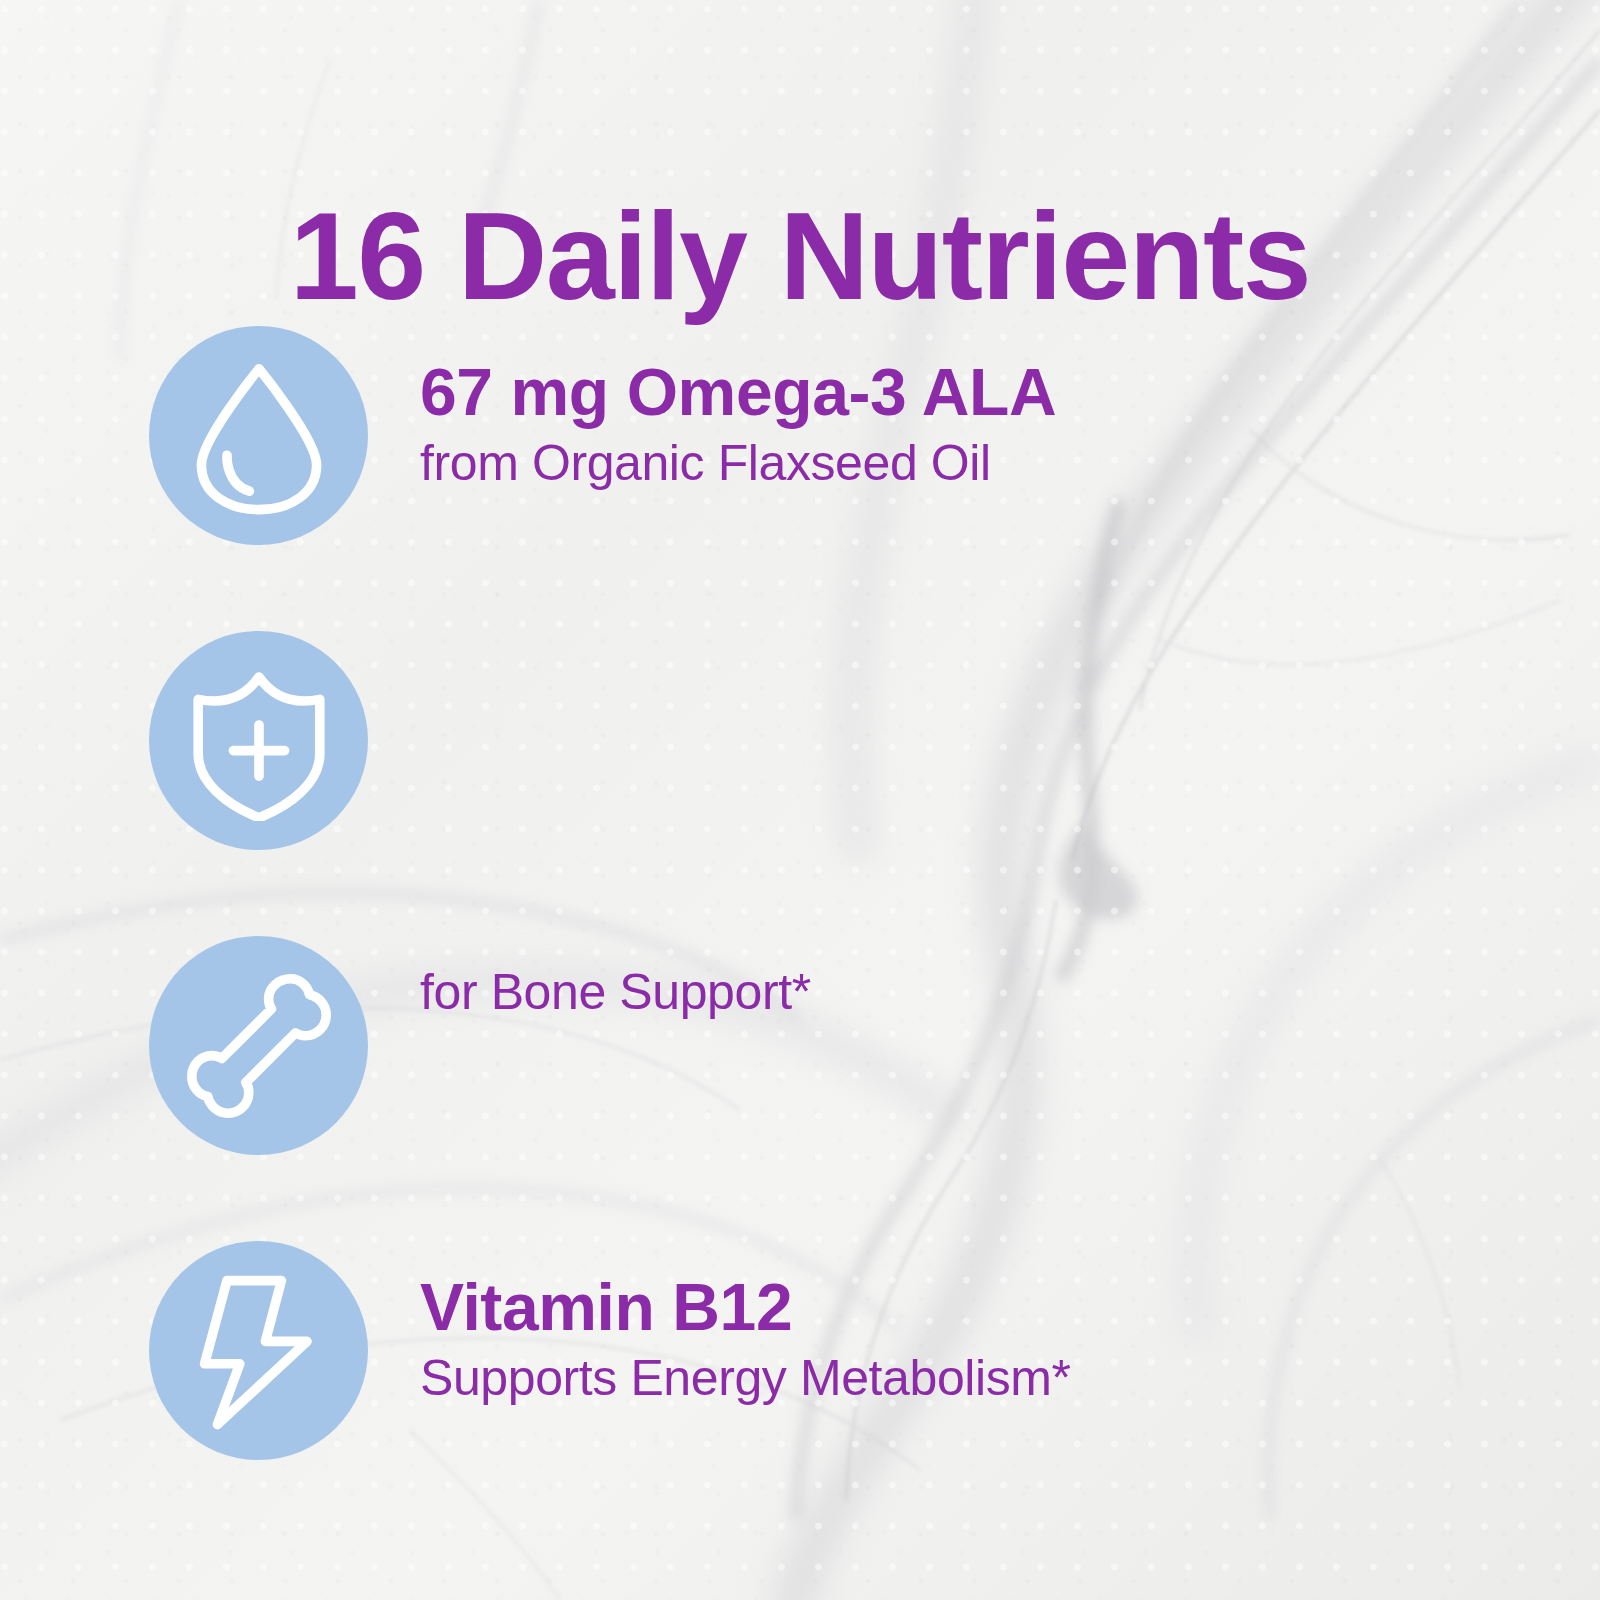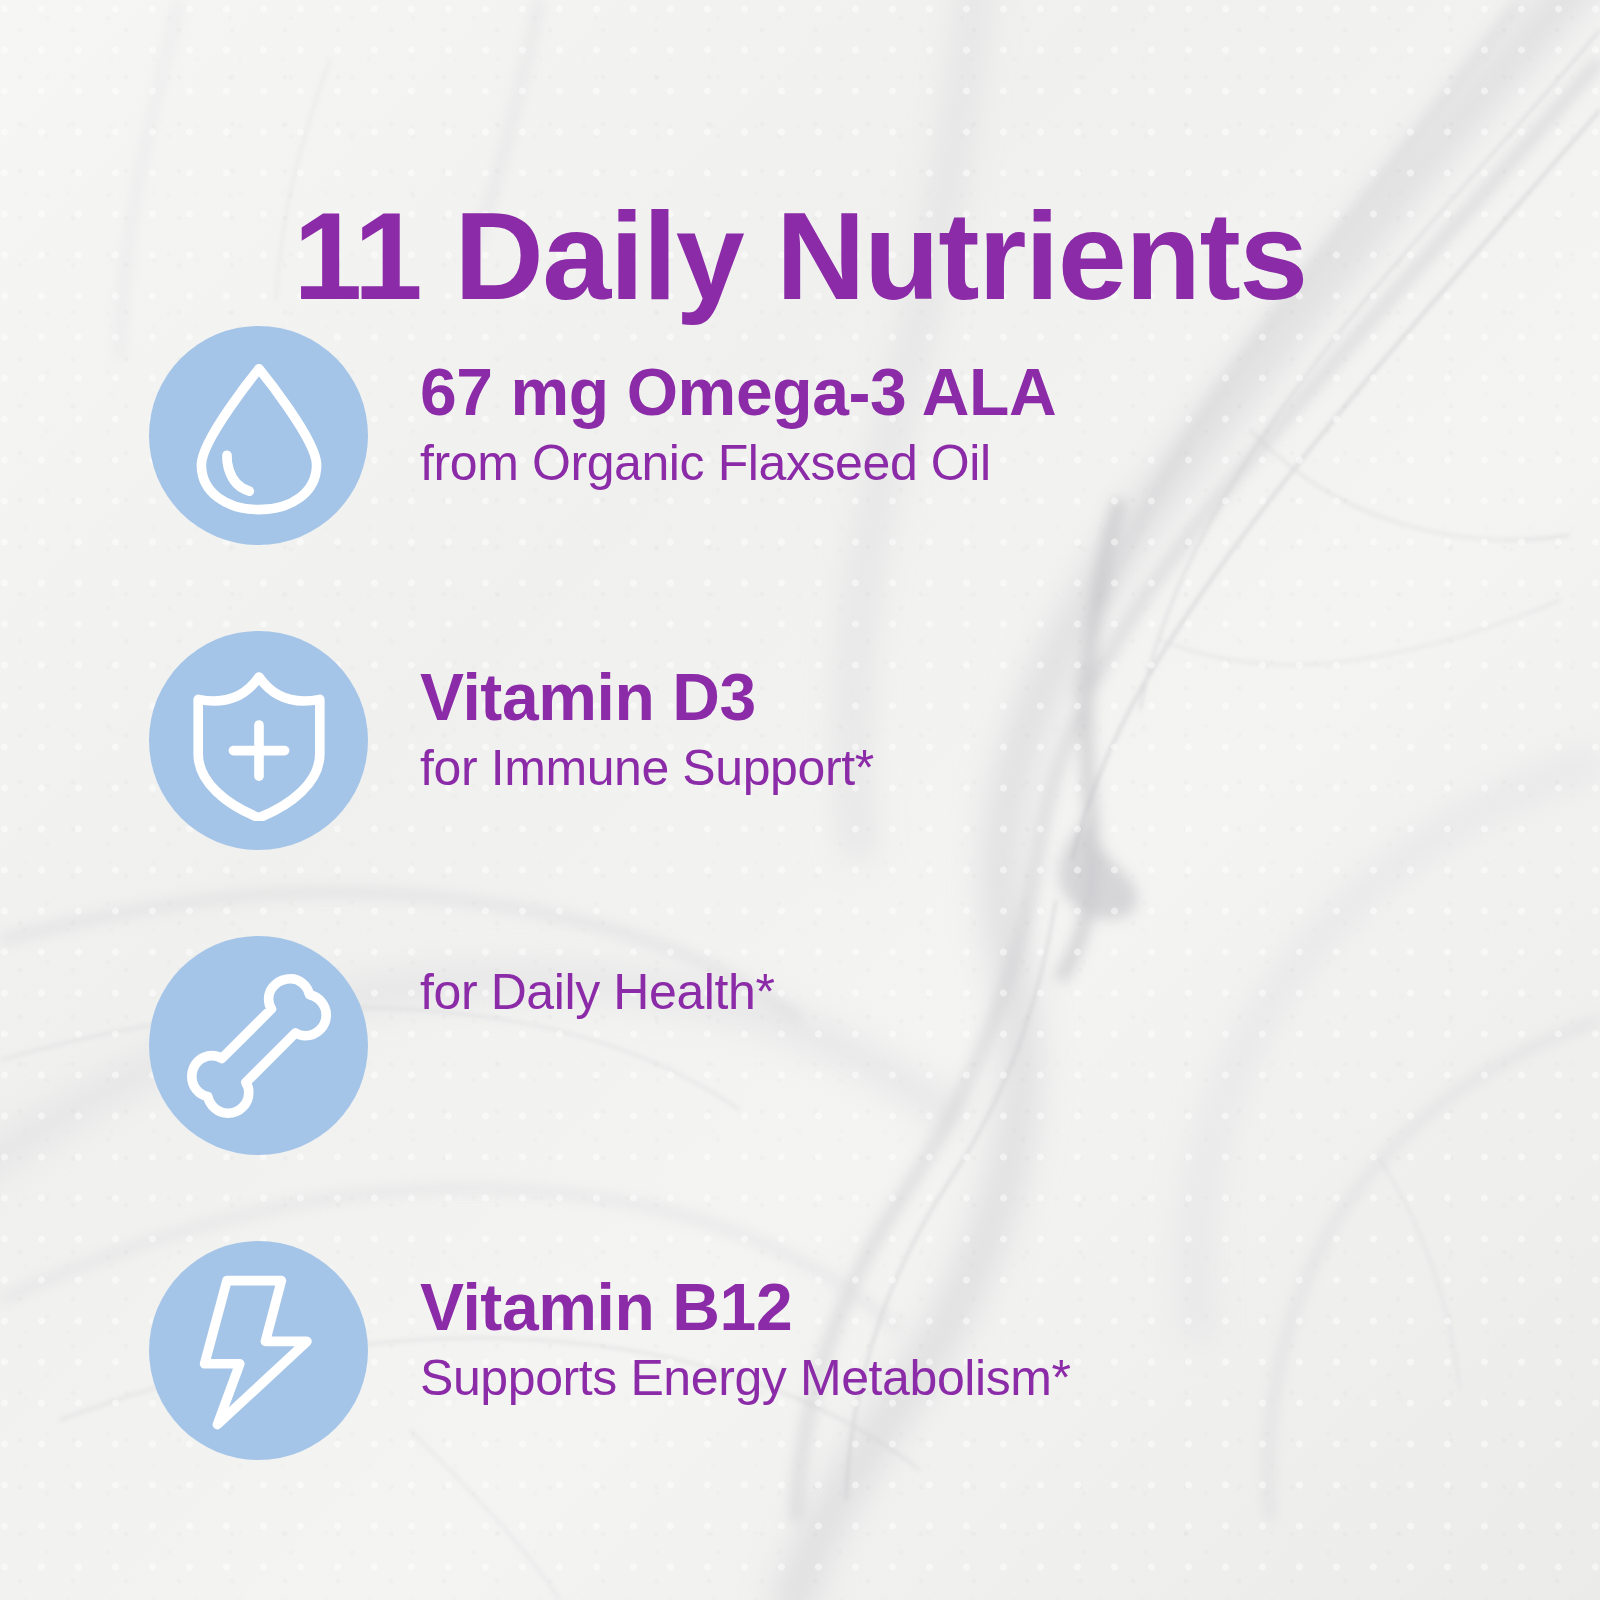--- a/index.html
+++ b/index.html
@@ -184,21 +184,21 @@
       <path d="M410,1430 C470,1490 520,1540 560,1600" fill="none" stroke="#cdcdd2" stroke-width="1.6"></path>
       <path d="M1380,1160 C1420,1220 1450,1300 1460,1390" fill="none" stroke="#cdcdd2" stroke-width="1.6"></path>
       <path d="M330,60 C300,140 280,220 276,300" fill="none" stroke="#d1d1d6" stroke-width="1.6"></path>
     </g>
   </svg>
 
   <div id="grain"></div>
 
   <div id="content">
 
-    <h1 id="page-title">11 Daily Nutrients</h1>
+    <h1 id="page-title">16 Daily Nutrients</h1>
 
     <div class="nutrient-list">
 
       <div class="nutrient-row">
         <div class="icon-badge">
           <svg viewBox="0 0 100 100" aria-hidden="true">
             <path class="ln" d="M50 8 C50 8 14 52 14 68 C14 85.6 30.1 96 50 96 C69.9 96 86 85.6 86 68 C86 52 50 8 50 8 Z"></path>
             <path class="ln" d="M30 62 C30 62 29 80 44 84.5"></path>
           </svg>
         </div>
@@ -210,40 +210,36 @@
 
       <div class="nutrient-row">
         <div class="icon-badge">
           <svg viewBox="0 0 100 100" aria-hidden="true">
             <path class="ln" d="M50 10 C43 20 33 25 22 25 C18.5 25 15 24.6 12 24 L12 58
                                  C12 76 30 90 50 98 C70 90 88 76 88 58 L88 24
                                  C85 24.6 81.5 25 78 25 C67 25 57 20 50 10 Z"></path>
             <path class="ln" d="M50 40 L50 72"></path>
             <path class="ln" d="M34 56 L66 56"></path>
           </svg>
-        </div>
-        <div class="nutrient-text">
-          <div class="nutrient-primary">Vitamin D3</div>
-          <div class="nutrient-secondary">for Immune Support*</div>
         </div>
       </div>
 
       <div class="nutrient-row">
         <div class="icon-badge">
           <svg viewBox="0 0 100 100" aria-hidden="true">
             <path class="ln" d="M70 8 C62 8 56 13.6 56 20.6 C56 23 56.6 25 57.8 26.8
                                  L26.8 57.8 C25 56.6 23 56 20.6 56 C13.6 56 8 61.8 8 69
                                  C8 75.2 12.2 80.4 18 81.6 C19.2 87.4 24.4 92 30.6 92
                                  C37.8 92 43.6 86.2 43.6 79 C43.6 76.6 43 74.6 41.8 72.8
                                  L72.8 41.8 C74.6 43 76.6 43.6 79 43.6 C86.2 43.6 92 37.8 92 30.6
                                  C92 24.4 87.4 19.2 81.6 18 C80.4 12.2 75.2 8 70 8 Z"></path>
           </svg>
         </div>
         <div class="nutrient-text">
-          <div class="nutrient-secondary">for Daily Health*</div>
+          <div class="nutrient-secondary">for Bone Support*</div>
         </div>
       </div>
 
       <div class="nutrient-row">
         <div class="icon-badge">
           <svg viewBox="0 0 100 100" aria-hidden="true">
             <path class="ln" d="M64 6 L30 6 L16 58 L38 58 L24 96 L80 44 L54 44 L64 6 Z"></path>
           </svg>
         </div>
         <div class="nutrient-text">

